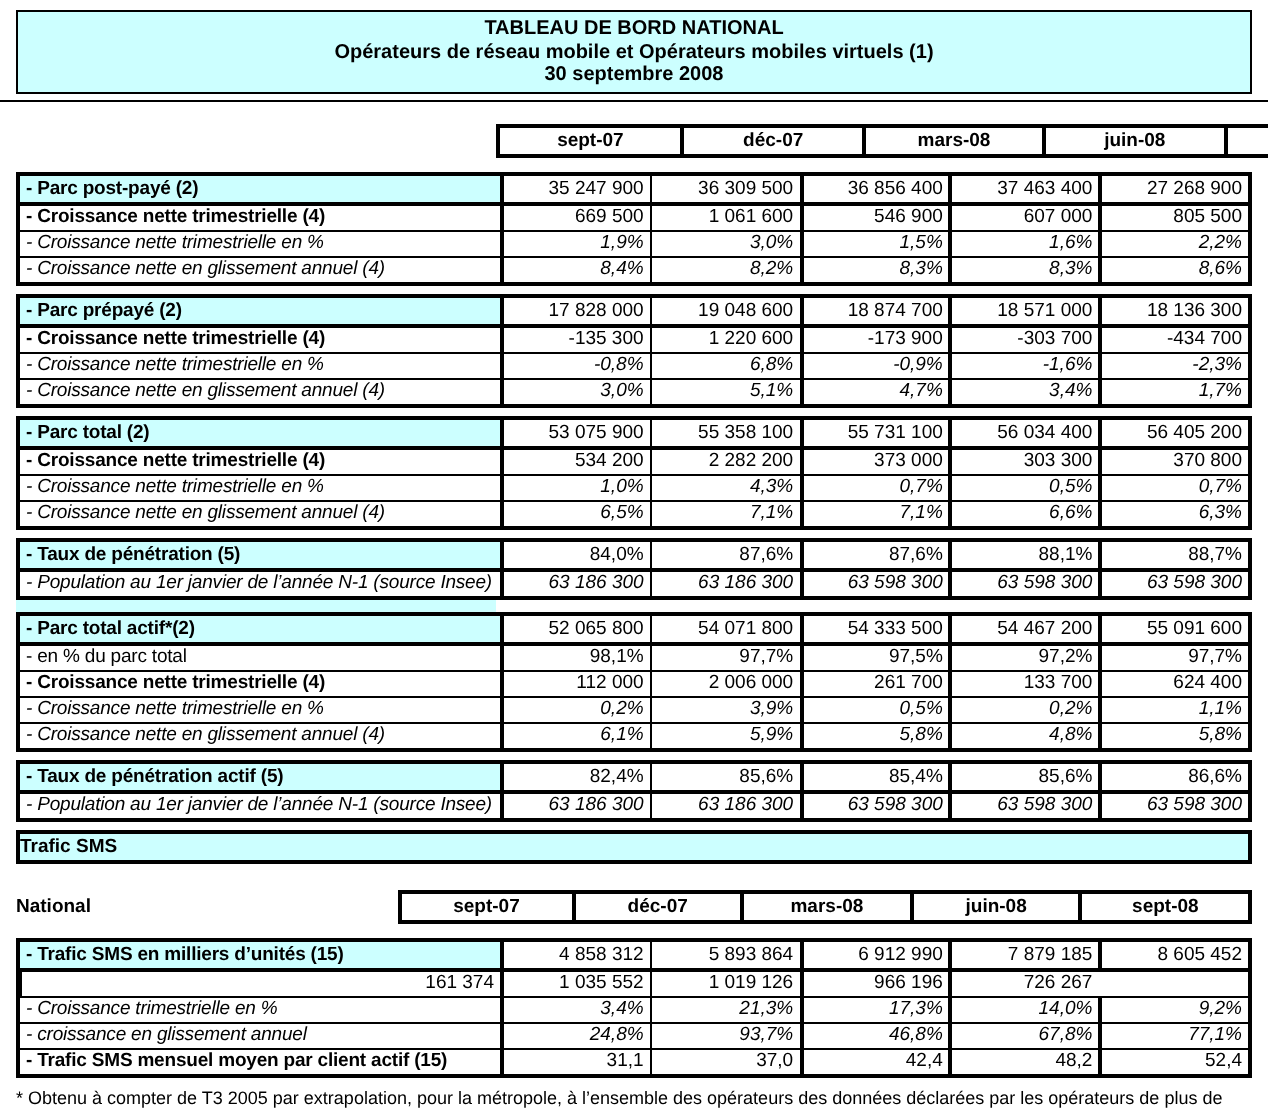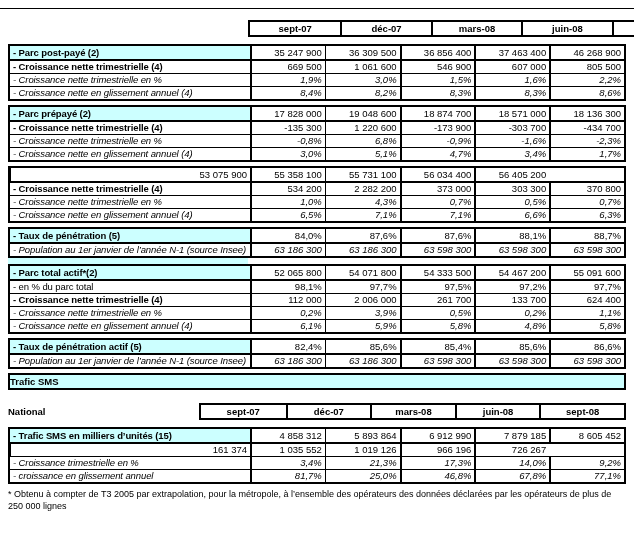--- a/index.html
+++ b/index.html
@@ -67,40 +67,45 @@
   
   .footnote{
     margin-top:4px;width:618px;font-size:9px;line-height:12px;color:var(--ink);
   }
 </style>
 </head>
 <body>
 
 <div class="page">
 
+  <div class="title-band">
+    <div>TABLEAU DE BORD NATIONAL</div>
+    <div>Opérateurs de réseau mobile et Opérateurs mobiles virtuels (1)</div>
+    <div>30 septembre 2008</div>
+  </div>
 
   <div class="fullrule"></div>
 
   <div class="colheads colheads-main" id="colheads-main">
       <div class="hcell">sept-07</div>
       <div class="hcell">déc-07</div>
       <div class="hcell">mars-08</div>
       <div class="hcell">juin-08</div>
       <div class="hcell">sept-08</div>
     </div>
 
   <div class="tables" id="blocks-main">
       <div class="block">
         <div class="row head">
           <div class="cell label">- Parc post-payé (2)</div>
           <div class="cell val">35 247 900</div>
           <div class="cell val">36 309 500</div>
           <div class="cell val">36 856 400</div>
           <div class="cell val">37 463 400</div>
-          <div class="cell val">46 268 900</div>
+          <div class="cell val">27 268 900</div>
         </div>
         <div class="row boldlabel">
           <div class="cell label">- Croissance nette trimestrielle (4)</div>
           <div class="cell val">669 500</div>
           <div class="cell val">1 061 600</div>
           <div class="cell val">546 900</div>
           <div class="cell val">607 000</div>
           <div class="cell val">805 500</div>
         </div>
         <div class="row italic">
@@ -149,20 +154,21 @@
           <div class="cell label">- Croissance nette en glissement annuel (4)</div>
           <div class="cell val">3,0%</div>
           <div class="cell val">5,1%</div>
           <div class="cell val">4,7%</div>
           <div class="cell val">3,4%</div>
           <div class="cell val">1,7%</div>
         </div>
       </div>
       <div class="block">
         <div class="row head">
+          <div class="cell label">- Parc total (2)</div>
           <div class="cell val">53 075 900</div>
           <div class="cell val">55 358 100</div>
           <div class="cell val">55 731 100</div>
           <div class="cell val">56 034 400</div>
           <div class="cell val">56 405 200</div>
         </div>
         <div class="row boldlabel">
           <div class="cell label">- Croissance nette trimestrielle (4)</div>
           <div class="cell val">534 200</div>
           <div class="cell val">2 282 200</div>
@@ -303,24 +309,32 @@
         <div class="row italic">
           <div class="cell label">- Croissance trimestrielle en %</div>
           <div class="cell val">3,4%</div>
           <div class="cell val">21,3%</div>
           <div class="cell val">17,3%</div>
           <div class="cell val">14,0%</div>
           <div class="cell val">9,2%</div>
         </div>
         <div class="row italic">
           <div class="cell label">- croissance en glissement annuel</div>
-          <div class="cell val">81,7%</div>
-          <div class="cell val">25,0%</div>
+          <div class="cell val">24,8%</div>
+          <div class="cell val">93,7%</div>
           <div class="cell val">46,8%</div>
           <div class="cell val">67,8%</div>
           <div class="cell val">77,1%</div>
         </div>
+        <div class="row boldlabel">
+          <div class="cell label">- Trafic SMS mensuel moyen par client actif (15)</div>
+          <div class="cell val">31,1</div>
+          <div class="cell val">37,0</div>
+          <div class="cell val">42,4</div>
+          <div class="cell val">48,2</div>
+          <div class="cell val">52,4</div>
+        </div>
       </div>
     </div>
 
   <div class="footnote">* Obtenu à compter de T3 2005 par extrapolation, pour la métropole, à l’ensemble des opérateurs des données déclarées par les opérateurs de plus de 250 000 lignes</div>
 
 </div>
 
 </body></html>

